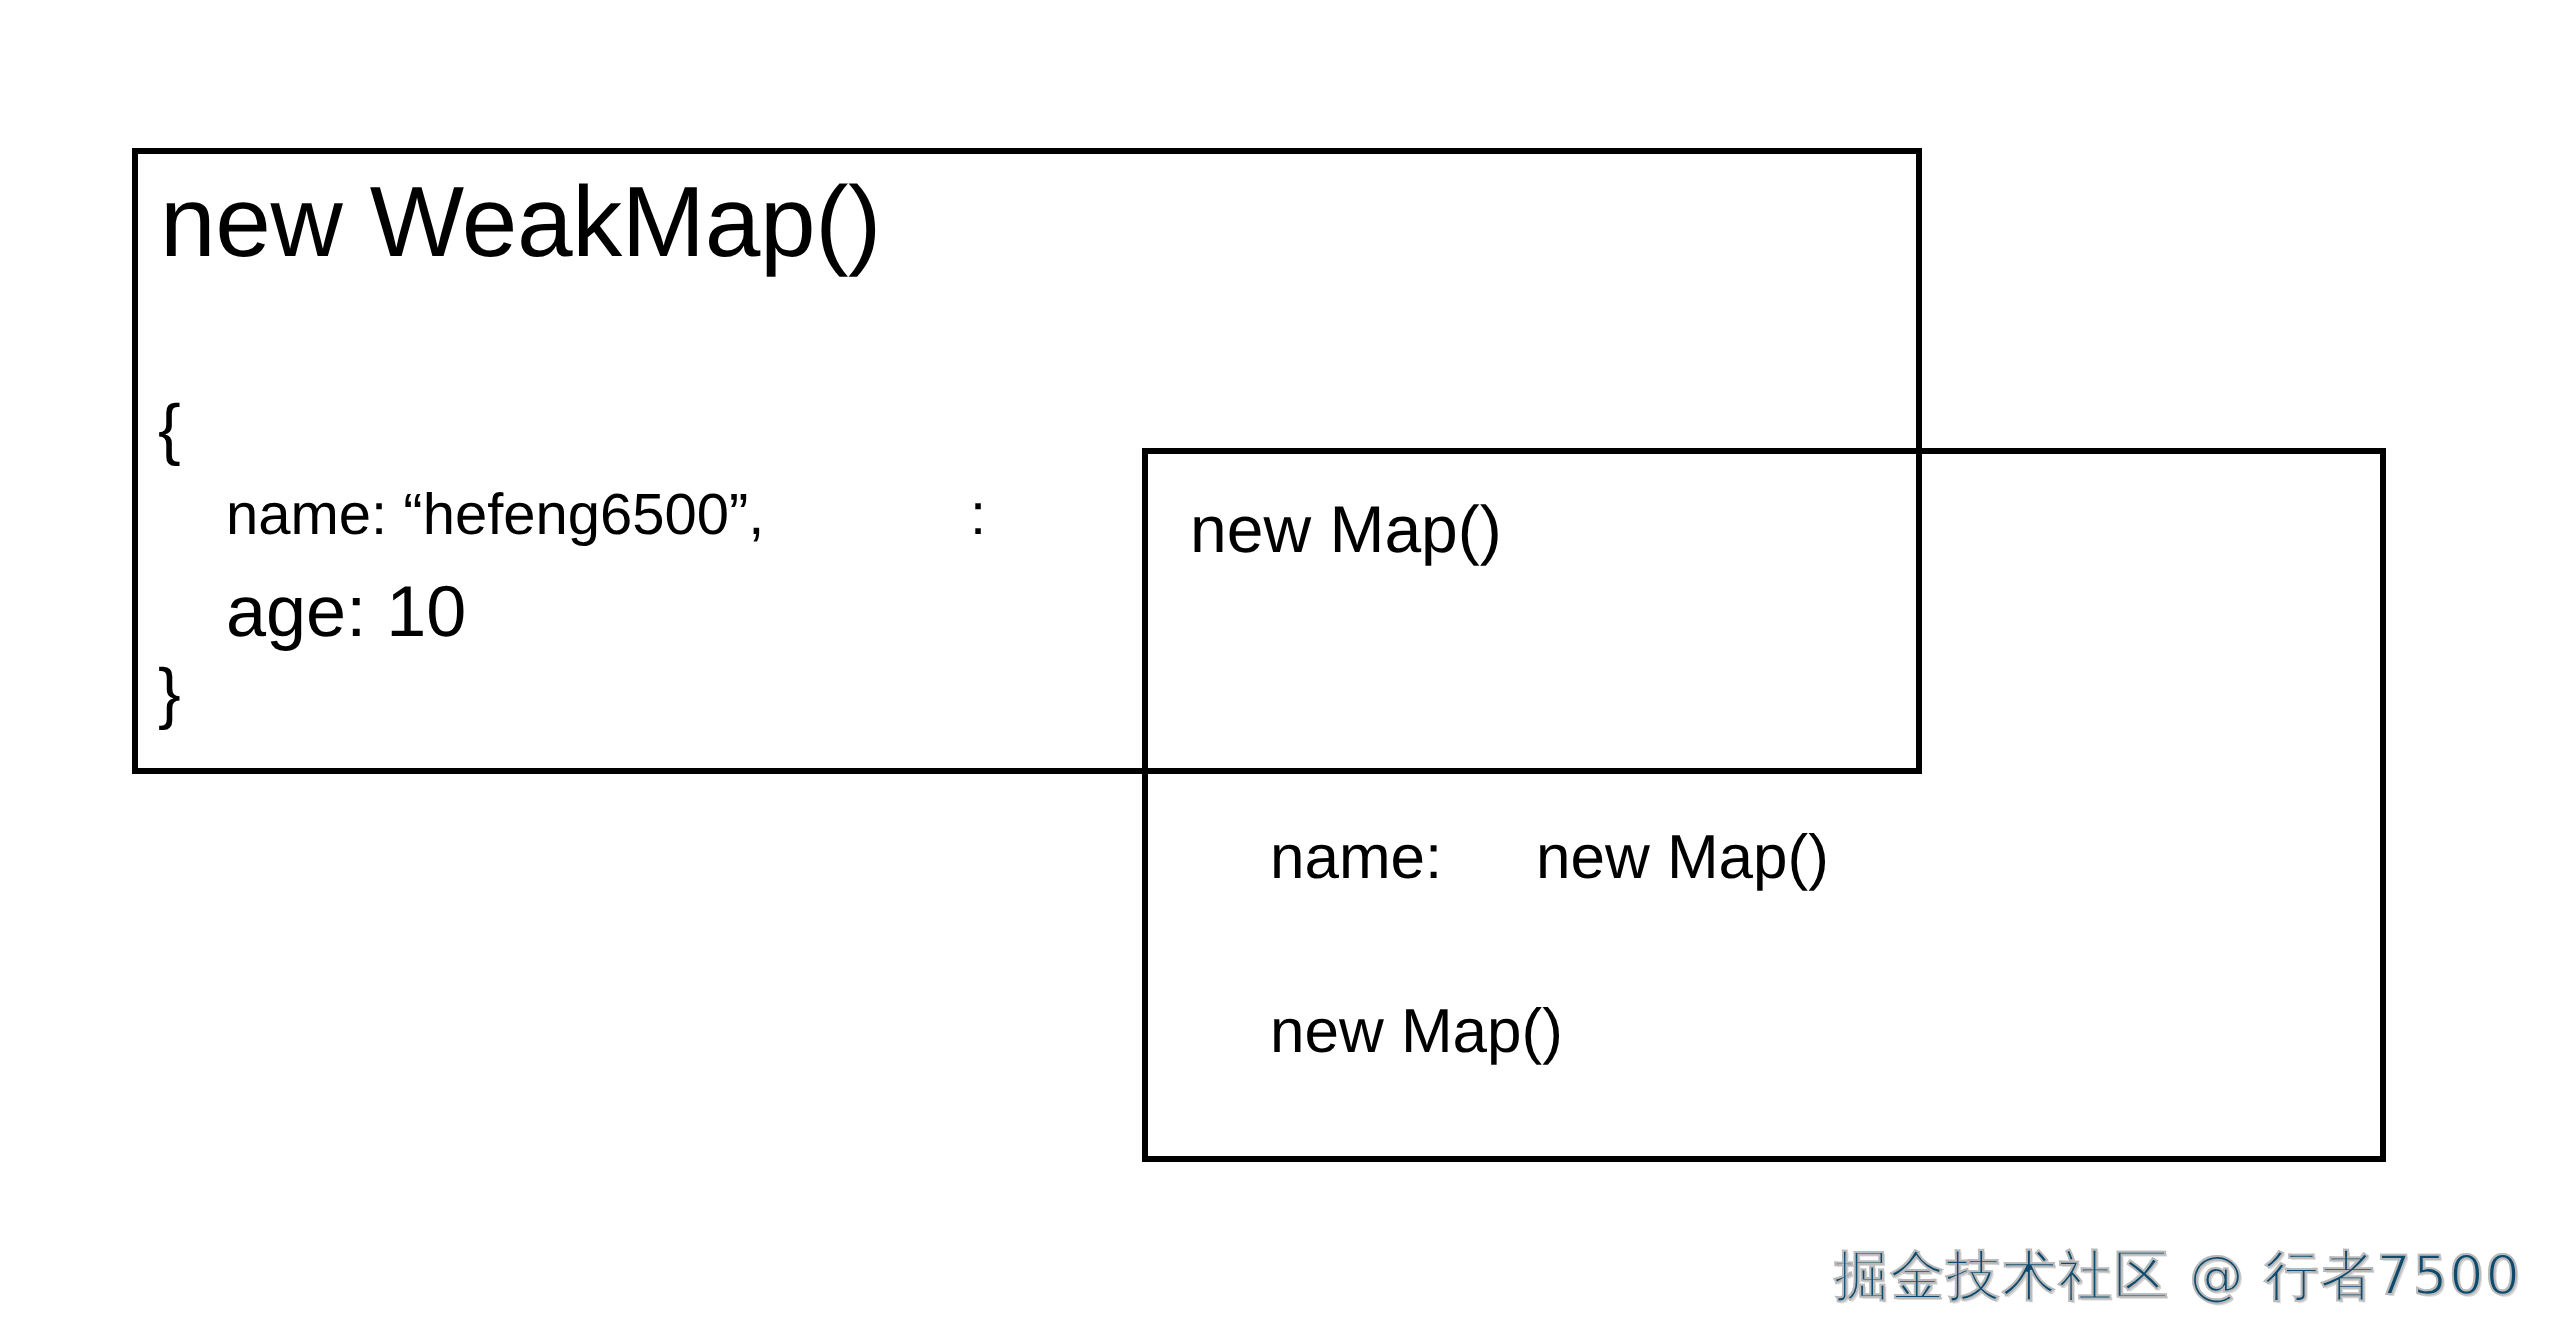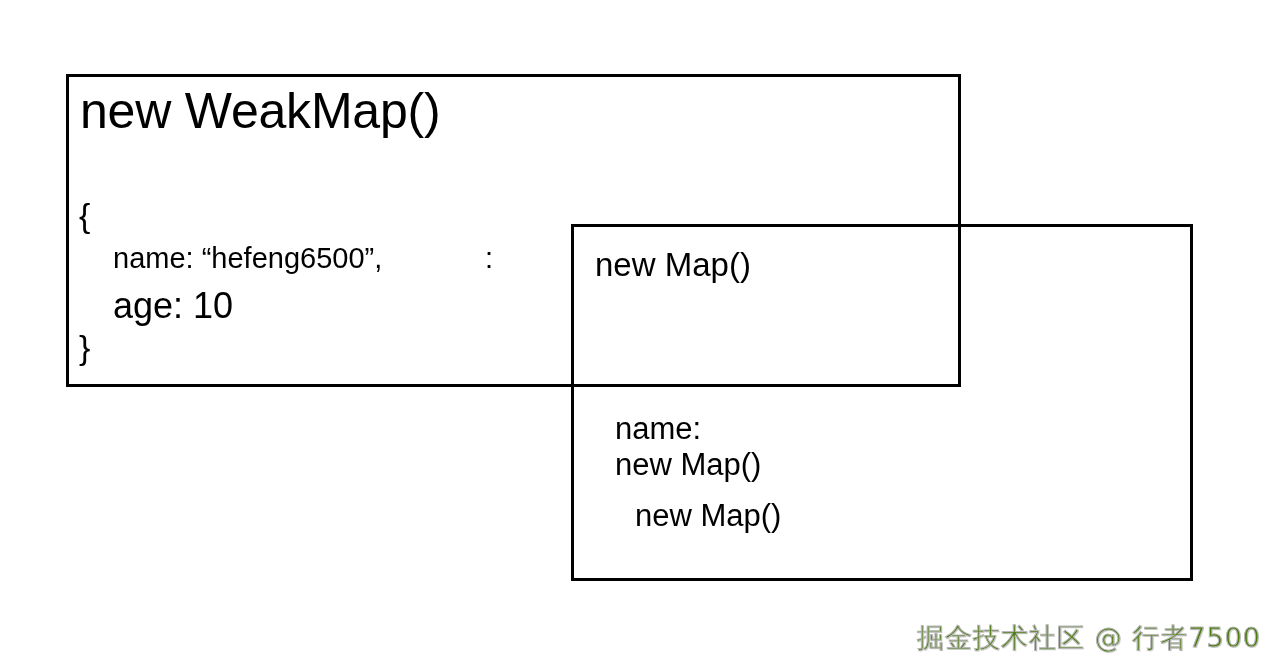--- a/index.html
+++ b/index.html
@@ -123,31 +123,31 @@
     display: flex;
     align-items: baseline;
     font-size: 31px;
     white-space: pre;
     z-index: 5;
   }
   .map-entry .entry-key {
     display: inline-block;
     width: 133px;
   }
-  #map-entry-0 { left: 615px; top: 411px; flex-direction: column; }
+  #map-entry-0 { left: 635px; top: 411px; }
   #map-entry-1 { left: 635px; top: 498px; }
 
   
   #watermark {
     position: absolute;
     right: 14px;
     bottom: 10px;
     font-size: 27px;
     letter-spacing: 1px;
-    color: #4d7c0f;
+    color: #0c4a6e;
     -webkit-text-stroke: 1px #b9b9b9;
     text-shadow: 1px 1px 0 #d9d9d9, -0.5px -0.5px 0 #cfcfcf;
     font-family: "DejaVu Sans", "Liberation Sans", sans-serif;
     z-index: 9;
     white-space: pre;
   }
 </style>
 </head>
 <body>
 

